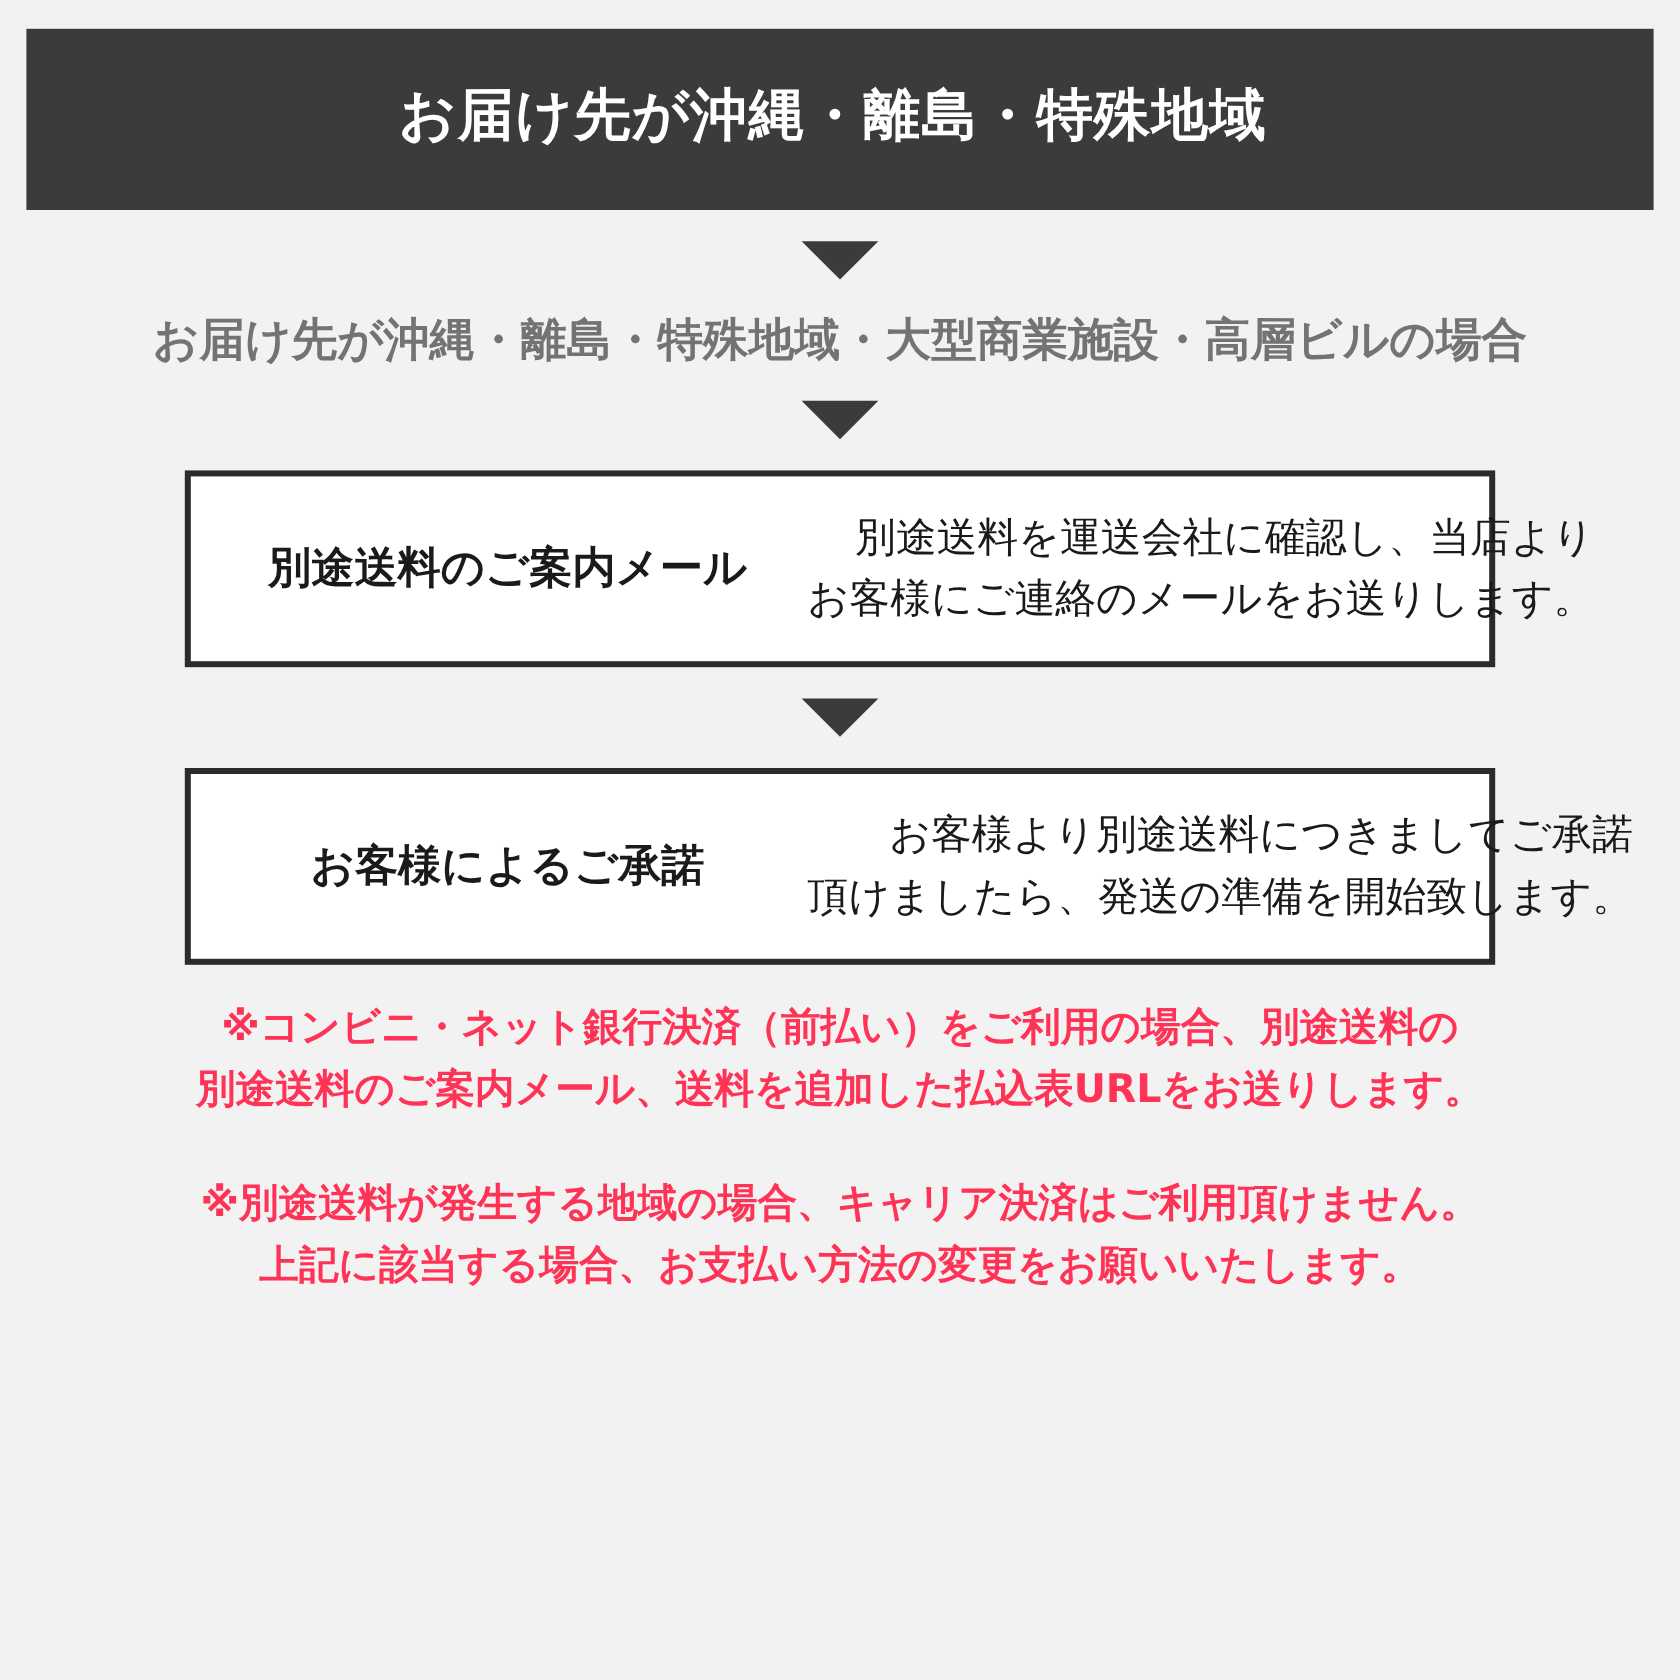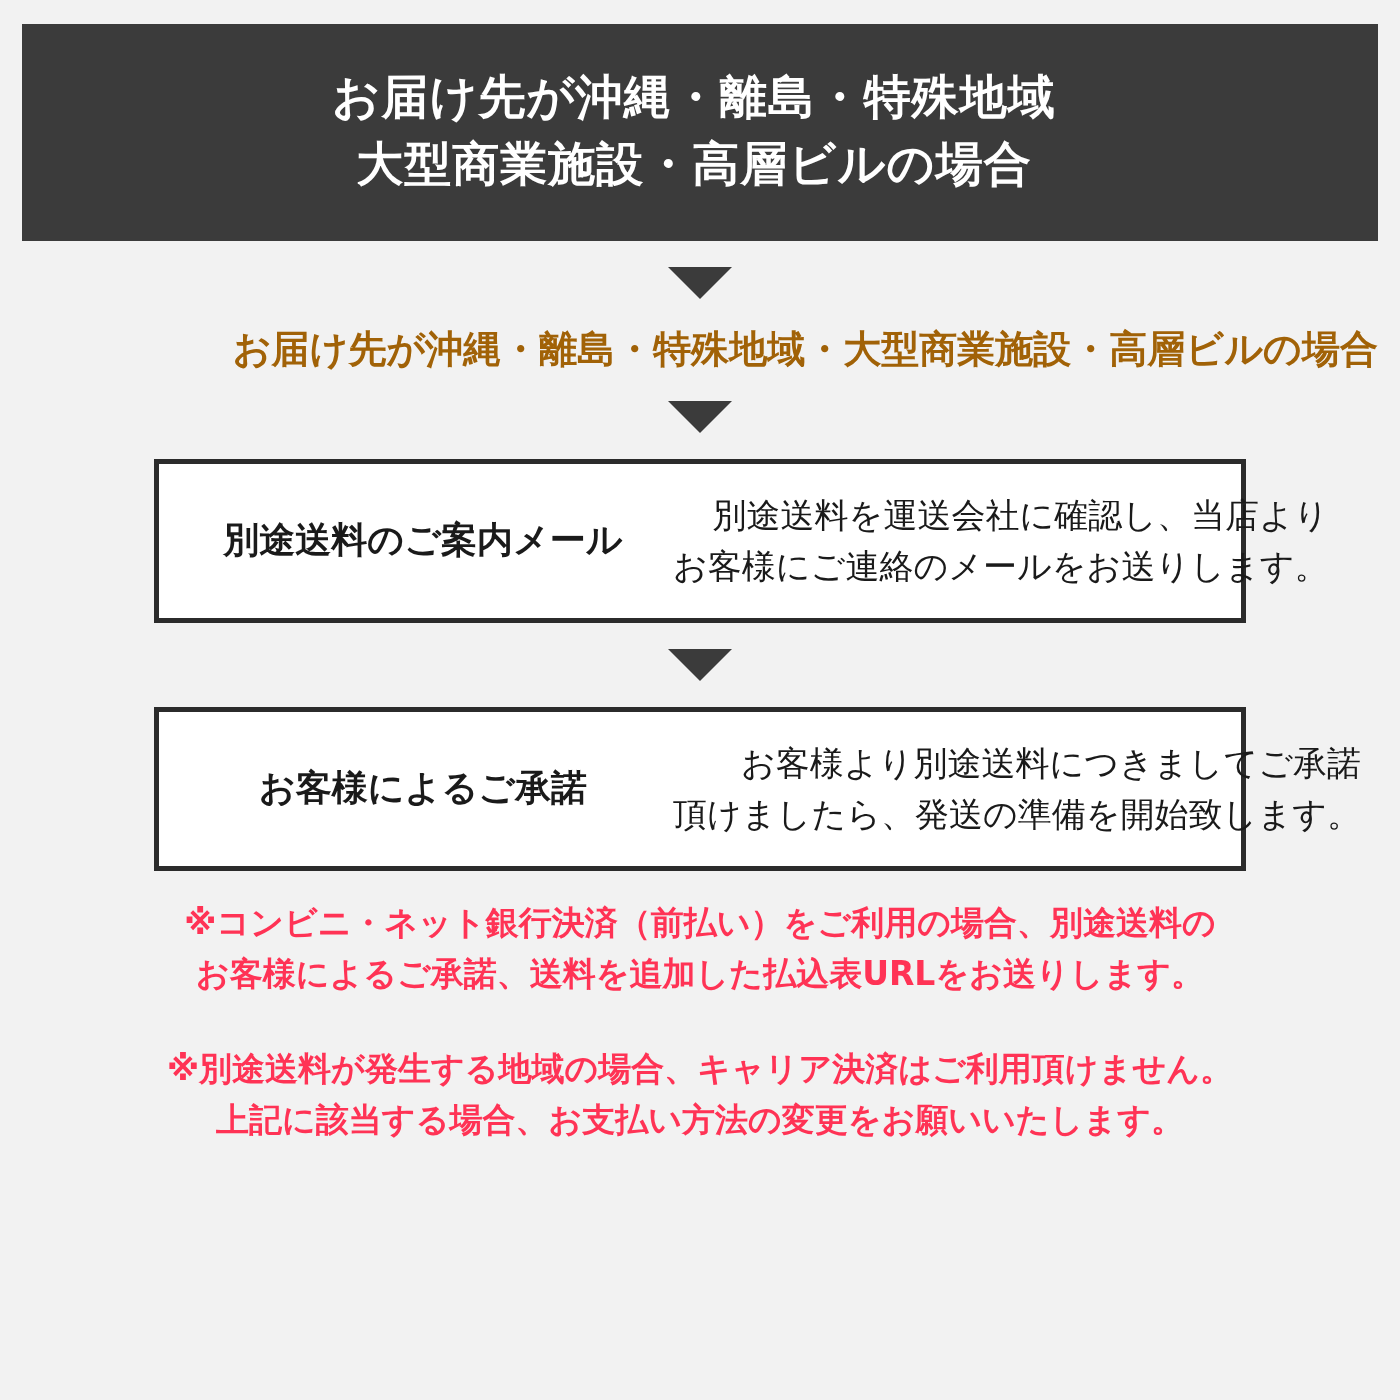--- a/index.html
+++ b/index.html
@@ -52,22 +52,22 @@
   .arrow-wrap {
     display: flex;
     justify-content: center;
     width: 100%;
   }
   .gap-a { height: 26px; }
   .gap-b { height: 26px; }
 
   
   .red-block {
-    text-align: right;
-    color: #a16207;
+    text-align: center;
+    color: #737373;
     width: 100%;
   }
   .red-small {
     font-size: 38px;
     font-weight: bold;
     line-height: 1.3;
     letter-spacing: 0px;
     white-space: nowrap;
   }
   .red-big {
@@ -122,21 +122,20 @@
   .note div { white-space: nowrap; }
   .note + .note { margin-top: 44px; }
 </style>
 </head>
 <body>
 
 <div class="page">
 
   <div class="header-band">
     <div class="header-line">お届け先が沖縄・離島・特殊地域</div>
-    <div class="header-line">大型商業施設・高層ビルの場合</div>
   </div>
 
   <div class="gap-a"></div>
 
   <div class="arrow-wrap">
     <div class="arrow"></div>
   </div>
 
   <div class="gap-a"></div>
 
@@ -172,21 +171,21 @@
     <div class="step-title">お客様によるご承諾</div>
     <div class="step-body">
       <div>お客様より別途送料につきましてご承諾</div>
       <div>頂けましたら、発送の準備を開始致します。</div>
     </div>
   </div>
 
   <div class="notes">
     <div class="note">
       <div>※コンビニ・ネット銀行決済（前払い）をご利用の場合、別途送料の</div>
-      <div>お客様によるご承諾、送料を追加した払込表URLをお送りします。</div>
+      <div>別途送料のご案内メール、送料を追加した払込表URLをお送りします。</div>
     </div>
     <div class="note">
       <div>※別途送料が発生する地域の場合、キャリア決済はご利用頂けません。</div>
       <div>上記に該当する場合、お支払い方法の変更をお願いいたします。</div>
     </div>
   </div>
 
 </div>
 
 </body></html>

